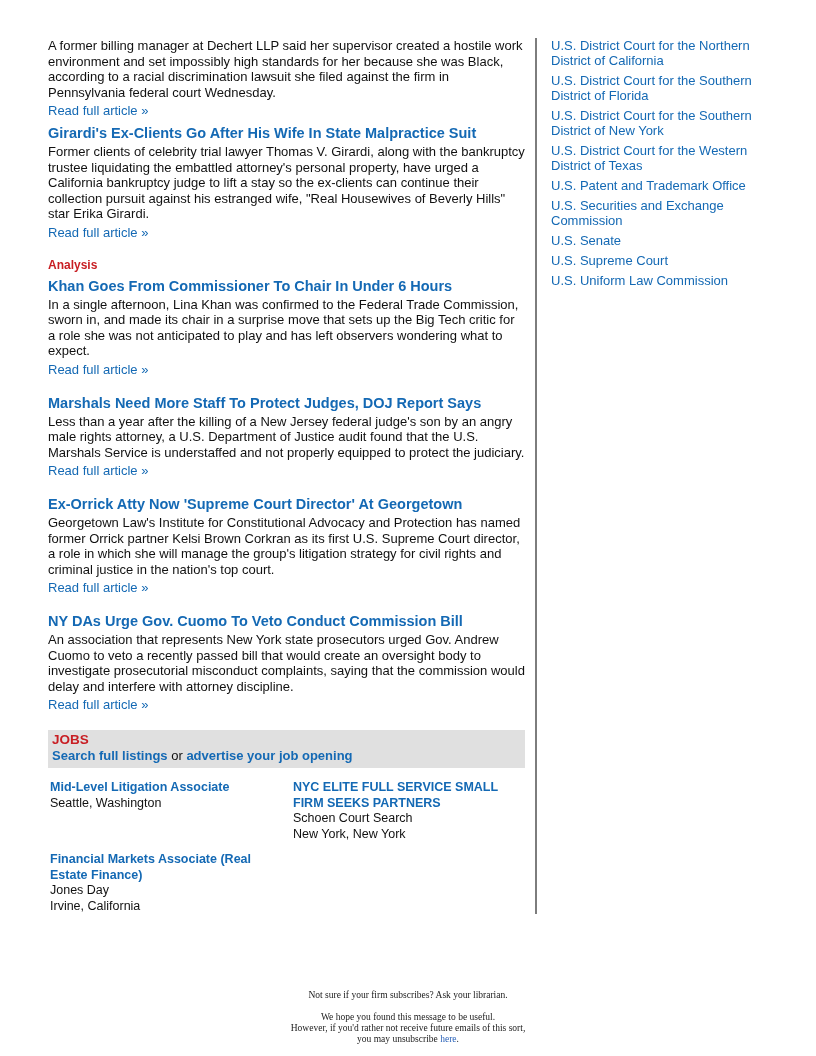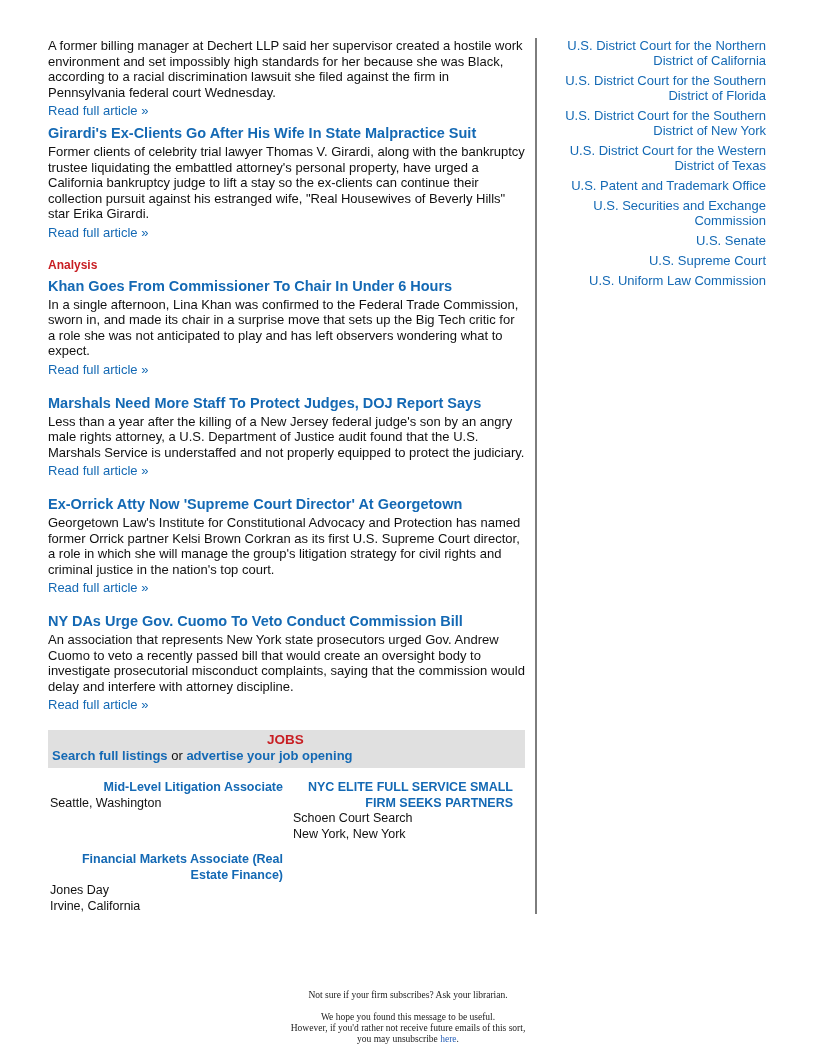--- a/index.html
+++ b/index.html
@@ -10,21 +10,21 @@
     --text: #111111;
   }
   * { box-sizing: border-box; }
   html, body {
     margin: 0; padding: 0;
     background: #ffffff;
     width: 816px; height: 1056px;
     font-family: "Liberation Sans", sans-serif;
     color: var(--text);
   }
-  a { text-decoration: none; cursor: pointer; text-align: right; }
+  a { text-decoration: none; cursor: pointer; }
 
   .wrapper {
     display: flex;
     align-items: flex-start;
     padding: 38px 0 0 48px;
   }
   .main {
     width: 489px;
     padding-right: 10px;
     border-right: 2px solid var(--divider);
@@ -75,21 +75,20 @@
   .jobs-bar {
     background: var(--jobsbg);
     margin-top: 1px;
     padding: 2px 6px 4px 4px;
   }
   .jobs-title {
     color: var(--red);
     font-weight: bold;
     font-size: 13.5px;
     line-height: 16px;
-    text-align: center;
   }
   .jobs-links {
     font-size: 13px;
     line-height: 16px;
     color: var(--text);
   }
   .jobs-links a { color: var(--blue); font-weight: bold; }
 
   .jobs-grid {
     display: grid;

